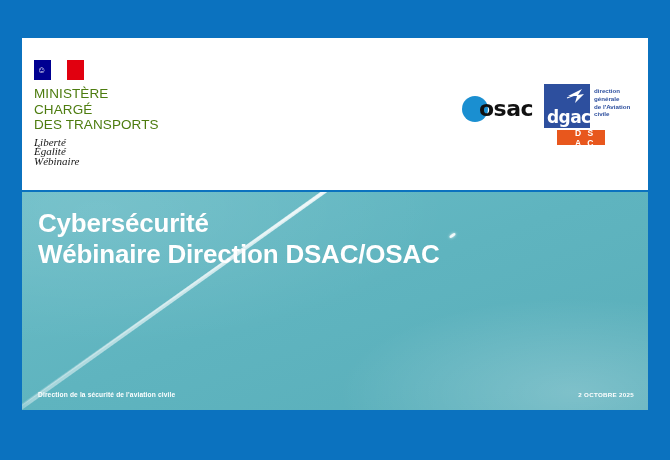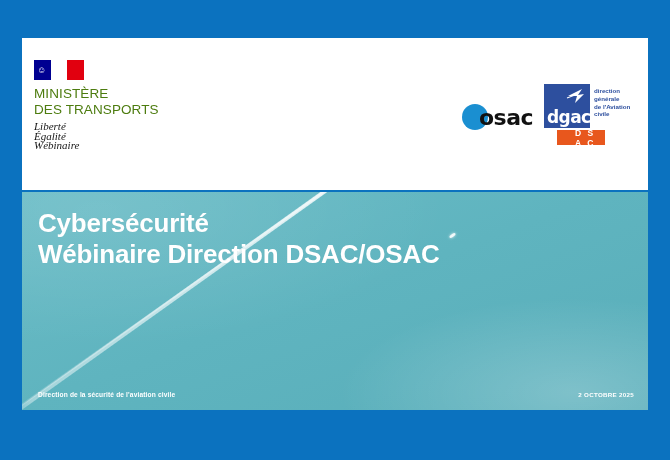--- a/index.html
+++ b/index.html
@@ -82,21 +82,21 @@
     line-height: 9.5px;
     color: #161616;
   }
 
   
   .osac-logo {
     position: absolute;
     left: 440px;
     top: 58px;
     display: flex;
-    align-items: flex-end;
+    align-items: flex-start;
     height: 34px;
   }
   .osac-dot {
     width: 26px;
     height: 26px;
     border-radius: 50%;
     background: #1a8fd1;
     margin-right: -9px;
   }
   .osac-word {
@@ -278,20 +278,21 @@
 
     <div class="ministry-logo">
       <div class="fr-flag">
         <div class="band blue">
           <span class="marianne-glyph">☺</span>
         </div>
         <div class="band white"></div>
         <div class="band red"></div>
       </div>
       <div class="ministry-name">MINISTÈRE</div>
+      <div class="ministry-name">CHARGÉ</div>
       <div class="ministry-name">DES TRANSPORTS</div>
       <div class="ministry-motto">
         <div>Liberté</div>
         <div>Égalité</div>
         <div>Wébinaire</div>
       </div>
     </div>
 
     <div class="osac-logo">
       <div class="osac-dot"></div>

